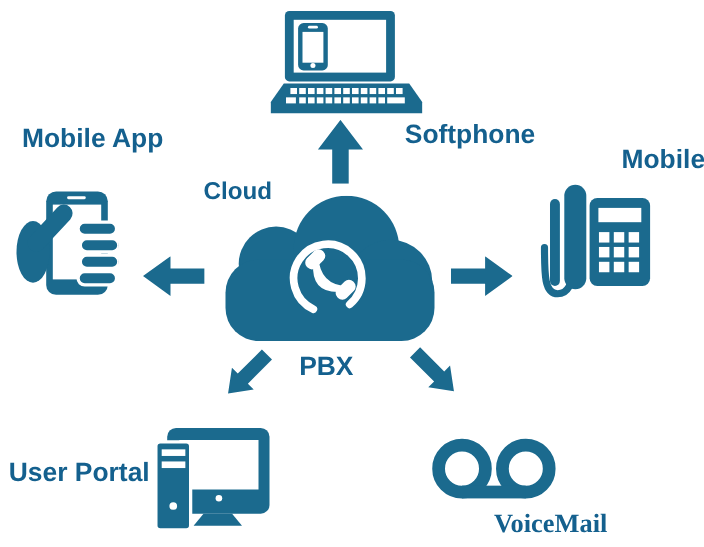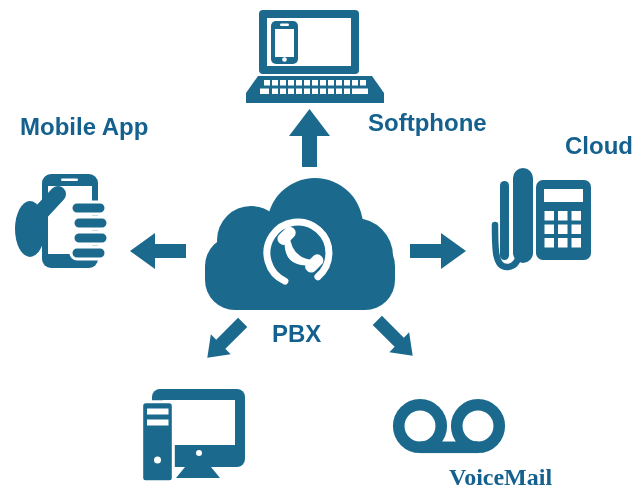--- a/index.html
+++ b/index.html
@@ -83,40 +83,41 @@
 
       <g fill="currentColor" stroke="#fff" stroke-width="3">
         <rect x="57" y="30" width="35" height="12" rx="6"></rect>
         <rect x="59" y="45" width="35" height="12" rx="6"></rect>
         <rect x="59" y="60" width="35" height="12" rx="6"></rect>
         <rect x="57" y="75" width="35" height="12" rx="6"></rect>
       </g>
     </svg>
   </div>
 
+  <div class="label small" style="left:185px;top:163px;">Cloud</div>
   <div class="icon" style="left:203px;top:178px;width:194px;height:132px;">
     <svg viewBox="0 0 194 132" xmlns="http://www.w3.org/2000/svg">
 
       <circle cx="48" cy="62" r="34" fill="currentColor"></circle>
       <circle cx="112" cy="48" r="48" fill="currentColor"></circle>
       <circle cx="152" cy="78" r="38" fill="currentColor"></circle>
       <rect x="2" y="58" width="190" height="74" rx="30" fill="currentColor"></rect>
 
       <path d="M 81.9,103.1 A 31,31 0 1 1 114.9,98.7" fill="none" stroke="#fff" stroke-width="7" stroke-linecap="round"></path>
 
       <g transform="translate(95,74) rotate(45) scale(0.85)" fill="#fff">
         <path d="M-22,0 Q0,26 22,0 L22,-8 Q0,12 -22,-8 Z"></path>
         <rect x="-30" y="-16" width="14" height="24" rx="6.5"></rect>
         <rect x="16" y="-16" width="14" height="24" rx="6.5"></rect>
       </g>
     </svg>
   </div>
   <div class="label" style="left:272px;top:322px;">PBX</div>
 
-  <div class="label" style="left:565px;top:134px;">Cloud</div>
+  <div class="label" style="left:565px;top:134px;">Mobile</div>
   <div class="icon" style="left:488px;top:150px;width:105px;height:125px;">
     <svg viewBox="0 0 105 125" xmlns="http://www.w3.org/2000/svg">
 
       <path d="M7,75 C7,100 7,117 19,117 C29,117 32,106 32,99" fill="none" stroke="currentColor" stroke-width="6.5" stroke-linecap="round"></path>
 
       <rect x="48" y="30" width="55" height="80" rx="7" fill="currentColor"></rect>
       <rect x="56" y="39" width="39" height="13" fill="#fff"></rect>
 
       <g fill="#fff">
         <rect x="56.5" y="61" width="9.5" height="9.5"></rect>
@@ -128,20 +129,21 @@
         <rect x="56.5" y="88" width="9.5" height="9.5"></rect>
           <rect x="70" y="88" width="9.5" height="9.5"></rect>
           <rect x="83.5" y="88" width="9.5" height="9.5"></rect>
       </g>
 
       <rect x="12" y="31" width="9" height="79" rx="4.5" fill="currentColor"></rect>
       <rect x="25" y="18" width="20" height="95" rx="10" fill="currentColor"></rect>
     </svg>
   </div>
 
+  <div class="label" style="left:8px;top:418px;">User Portal</div>
   <div class="icon" style="left:138px;top:387px;width:110px;height:96px;">
     <svg viewBox="0 0 110 96" xmlns="http://www.w3.org/2000/svg">
 
       <rect x="14" y="2" width="93" height="78" rx="8" fill="currentColor"></rect>
       <rect x="25" y="13" width="72" height="45" fill="#fff"></rect>
       <circle cx="61" cy="66" r="3" fill="#fff"></circle>
       <polygon points="47,80 73,80 82,91 38,91" fill="currentColor"></polygon>
 
       <rect x="3.7" y="14.7" width="31.6" height="80" rx="4" fill="currentColor" stroke="#fff" stroke-width="3"></rect>
       <rect x="9" y="21.5" width="21.5" height="6" fill="#fff"></rect>

